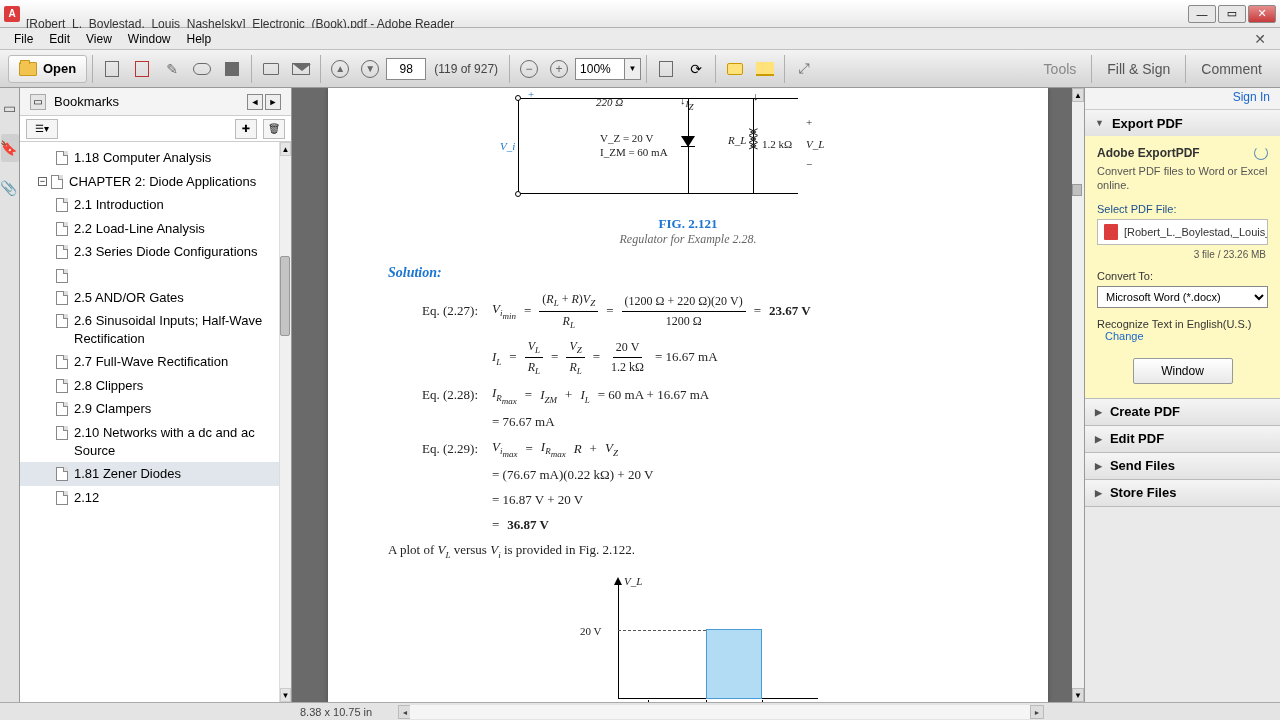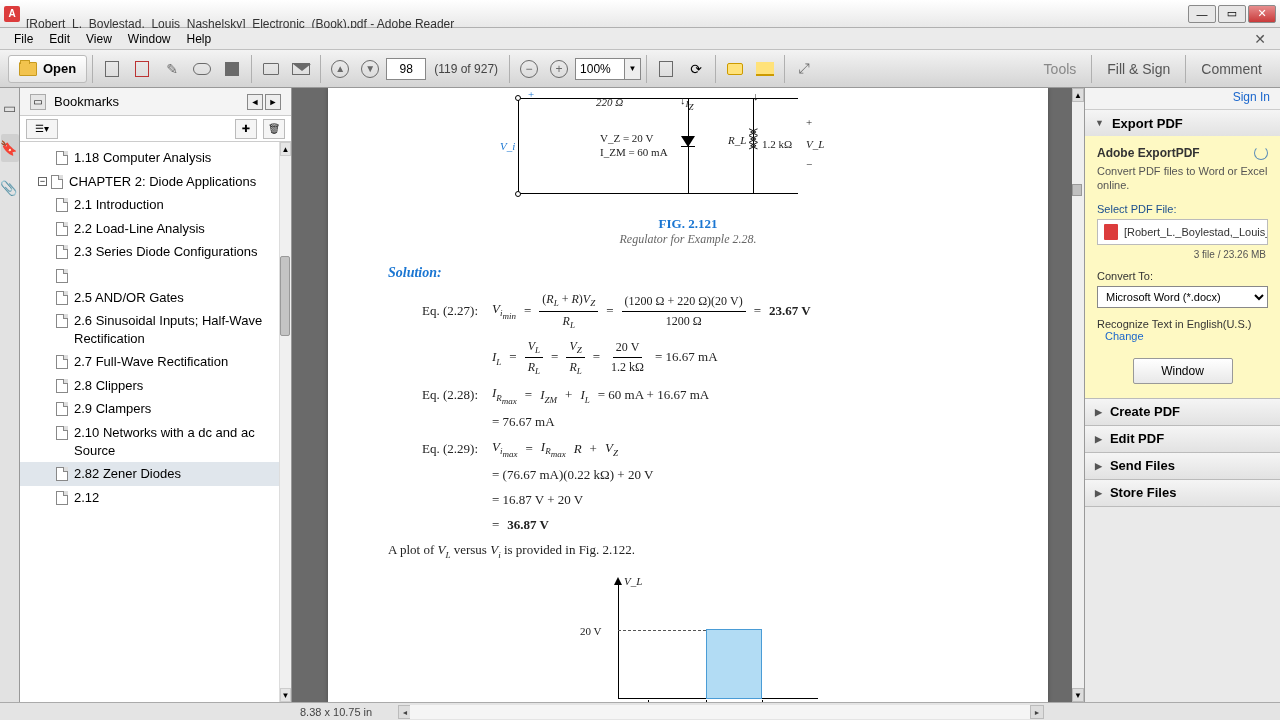--- a/index.html
+++ b/index.html
@@ -388,21 +388,21 @@
         <div class="bm-item level2">
           <span class="pg-ic"></span>
           <span class="bm-text">2.9 Clampers</span>
         </div>
         <div class="bm-item level2">
           <span class="pg-ic"></span>
           <span class="bm-text">2.10 Networks with a dc and ac Source</span>
         </div>
         <div class="bm-item level2 selected">
           <span class="pg-ic"></span>
-          <span class="bm-text">2.82 Zener Diodes</span>
+          <span class="bm-text">1.81 Zener Diodes</span>
         </div>
         <div class="bm-item level2">
           <span class="pg-ic"></span>
           <span class="bm-text">2.12</span>
         </div>
         <div class="bm-scroll">
         <div class="bm-scroll-arrow">▲</div>
         <div class="bm-scroll-thumb"></div>
         <div class="bm-scroll-arrow" style="position:absolute;bottom:0;left:0;right:0;">▼</div>
       </div>

